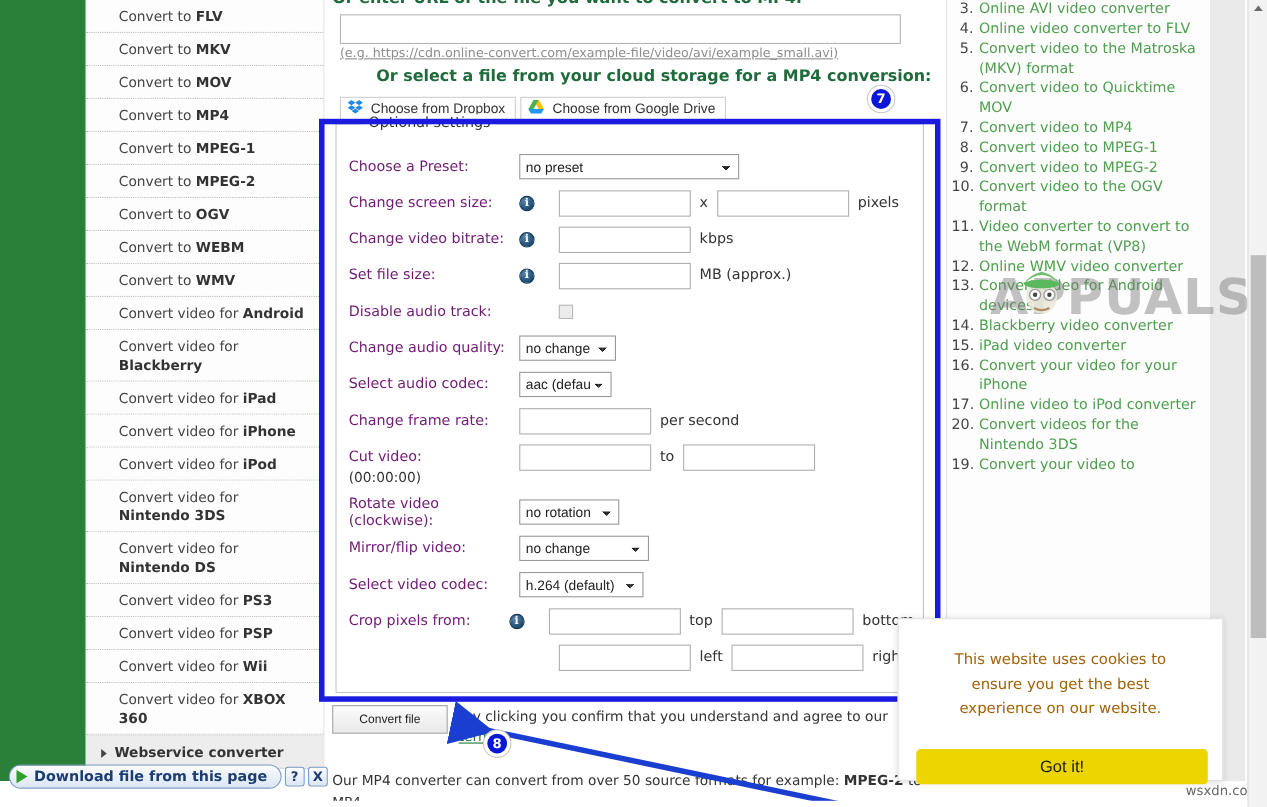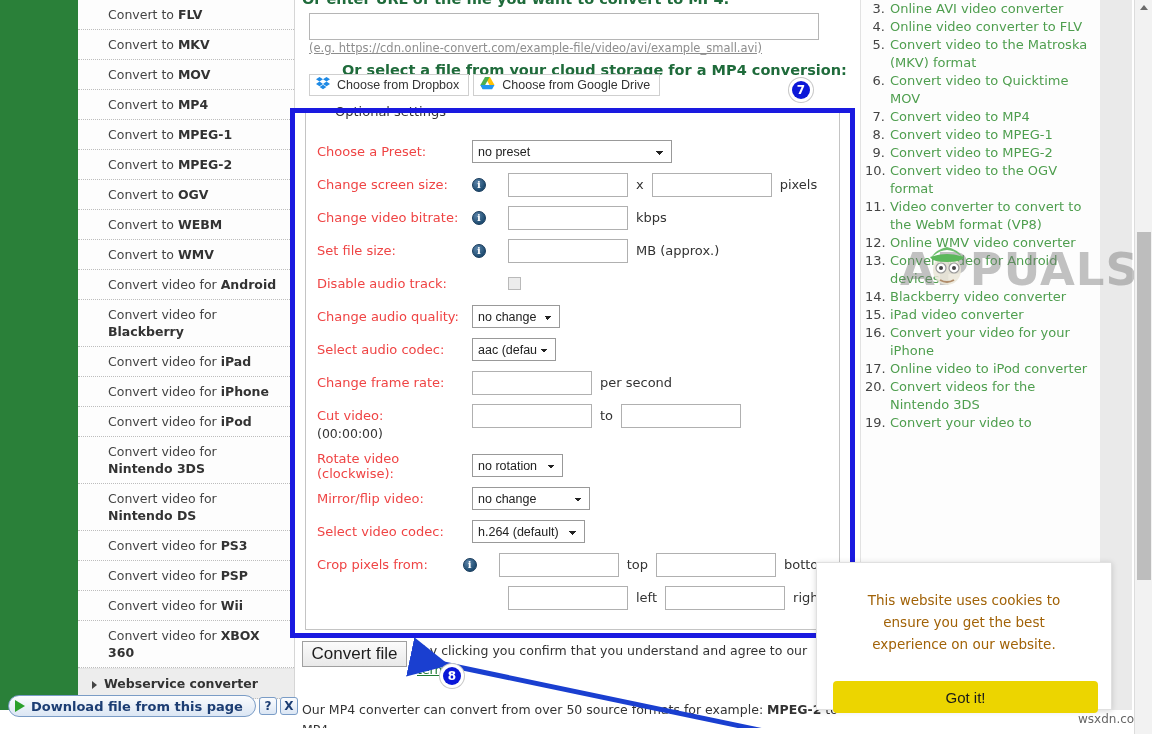--- a/index.html
+++ b/index.html
@@ -95,21 +95,21 @@
   }
   .legend {
     position:absolute; left: 24px; top: -9px; background:#fff;
     padding: 0 5px; font-size: 13px; color:#333;
   }
   .frow {
     display: flex; align-items: center;
     padding: 0 0 0 11px;
     height: 33px;
   }
-  .flabel { width: 155px; font-size: 13px; color:#ef4444; }
+  .flabel { width: 155px; font-size: 13px; color:#701a75; }
   .info-icon {
     width: 14px; height: 14px; border-radius:50%;
     background: radial-gradient(circle at 35% 30%, #5b83a8 0%, #1f4d72 70%);
     color:#fff; font-size: 10px; font-weight:bold;
     display:inline-flex; align-items:center; justify-content:center;
     margin-right: 22px; flex:none;
     font-family: "DejaVu Serif", serif;
     border: 1px solid #16395a;
   }
   .info-spacer { width: 36px; flex:none; }
@@ -136,21 +136,21 @@
   .subnote { padding-left: 11px; font-size: 12.5px; color:#333; margin-top:-6px; }
 
   
   .convert-row {
     position:absolute; left: 302px; top: 641px; display:flex; align-items:flex-start;
   }
   .convert-btn {
     width: 105px; height: 26px;
     border: 1px solid #a0a0a0;
     background: linear-gradient(#fbfbfb, #e9e9e9);
-    font-size: 17px; color:#1d1d1d; cursor:pointer;
+    font-size: 11px; color:#1d1d1d; cursor:pointer;
   }
   .terms-text {
     margin-left: 10px; font-size: 12.5px; color:#333; line-height: 19px; width: 420px;
   }
   .terms-text a { color:#1d7a33; }
   .bottom-para {
     position: absolute; left: 302px; top: 700px; width: 545px;
     font-size: 12.5px; color:#333; line-height: 20px;
   }
   .bottom-para b { font-weight: bold; }
@@ -289,21 +289,21 @@
       <span class="caret"></span><span>Webservice converter</span>
     </div>
   </div>
 
   <div class="center">
     <div class="heading-green" style="position:absolute;left:7px;top:-9px;">Or enter URL of the file you want to convert to MP4:</div>
     <input class="url-input" type="text" style="position: absolute; left: 7px; top: 7px;" value="">
     <div class="hint-text" style="position:absolute;left:7px;top:36px;">(e.g. https://cdn.online-convert.com/example-file/video/avi/example_small.avi)</div>
     <div class="heading-green" style="position:absolute;left:7px;top:62px;margin-left:40px;">Or select a file from your cloud storage for a MP4 conversion:</div>
 
-    <div class="cloud-btn-row" style="position:absolute;left:7px;top:68px;">
+    <div class="cloud-btn-row" style="position:absolute;left:7px;top:82px;">
       <button class="cloud-btn">
         <span>
           <svg width="14" height="13" viewBox="0 0 14 13">
               <g fill="#1e8ae5">
                 <path d="M3.5 0L0 2.3l3.5 2.3L7 2.3z"></path>
                 <path d="M10.5 0L7 2.3l3.5 2.3L14 2.3z"></path>
                 <path d="M0 6.9l3.5 2.3L7 6.9 3.5 4.6z"></path>
                 <path d="M10.5 4.6L7 6.9l3.5 2.3L14 6.9z"></path>
                 <path d="M3.6 9.9L7 12.2l3.4-2.3L7 7.7z"></path>
               </g>

